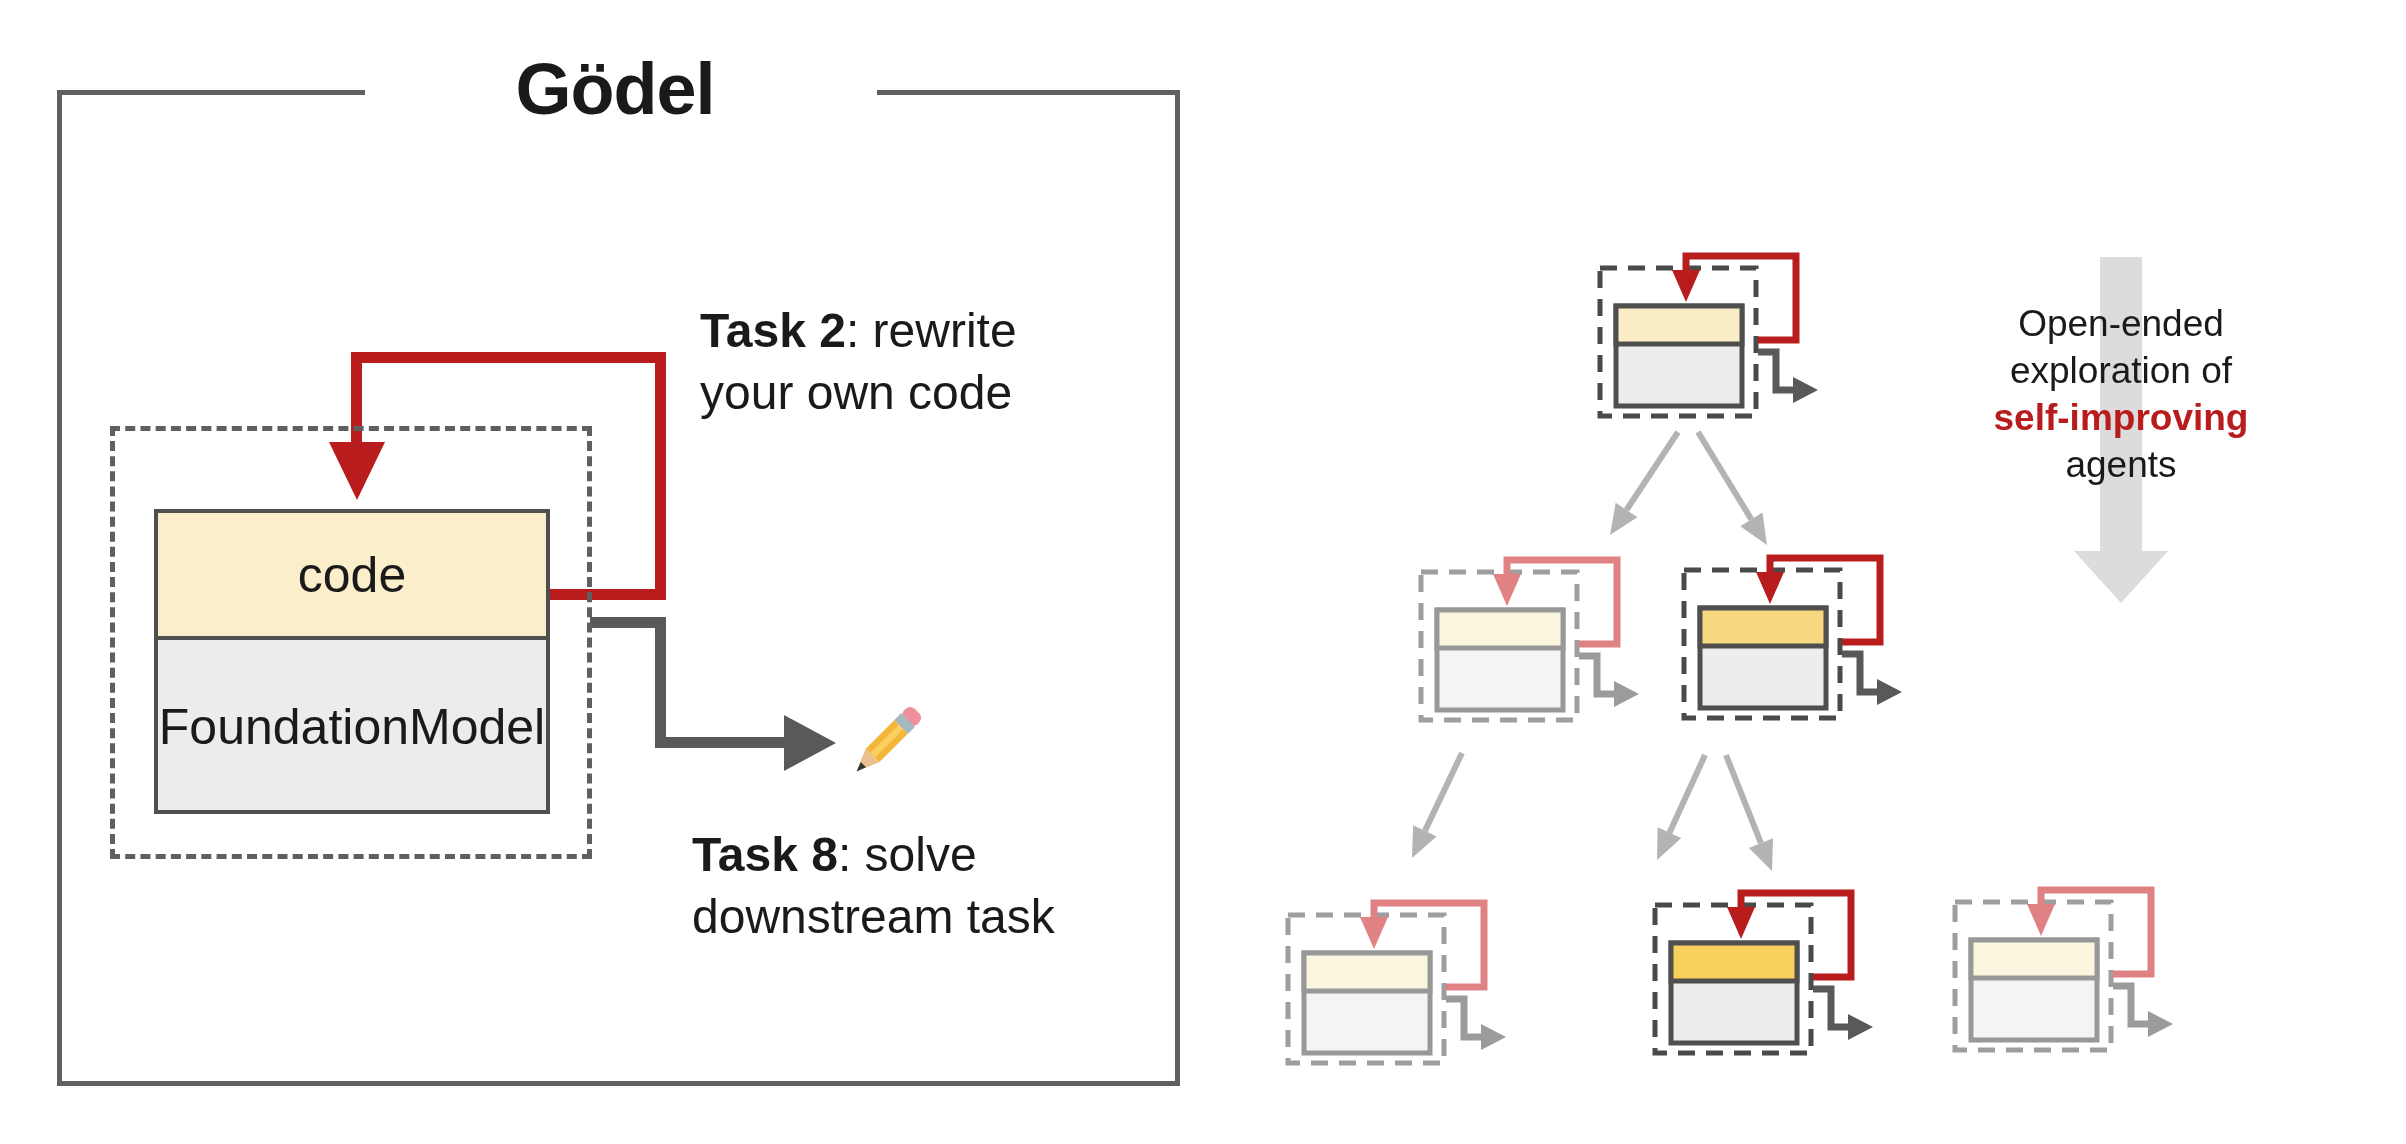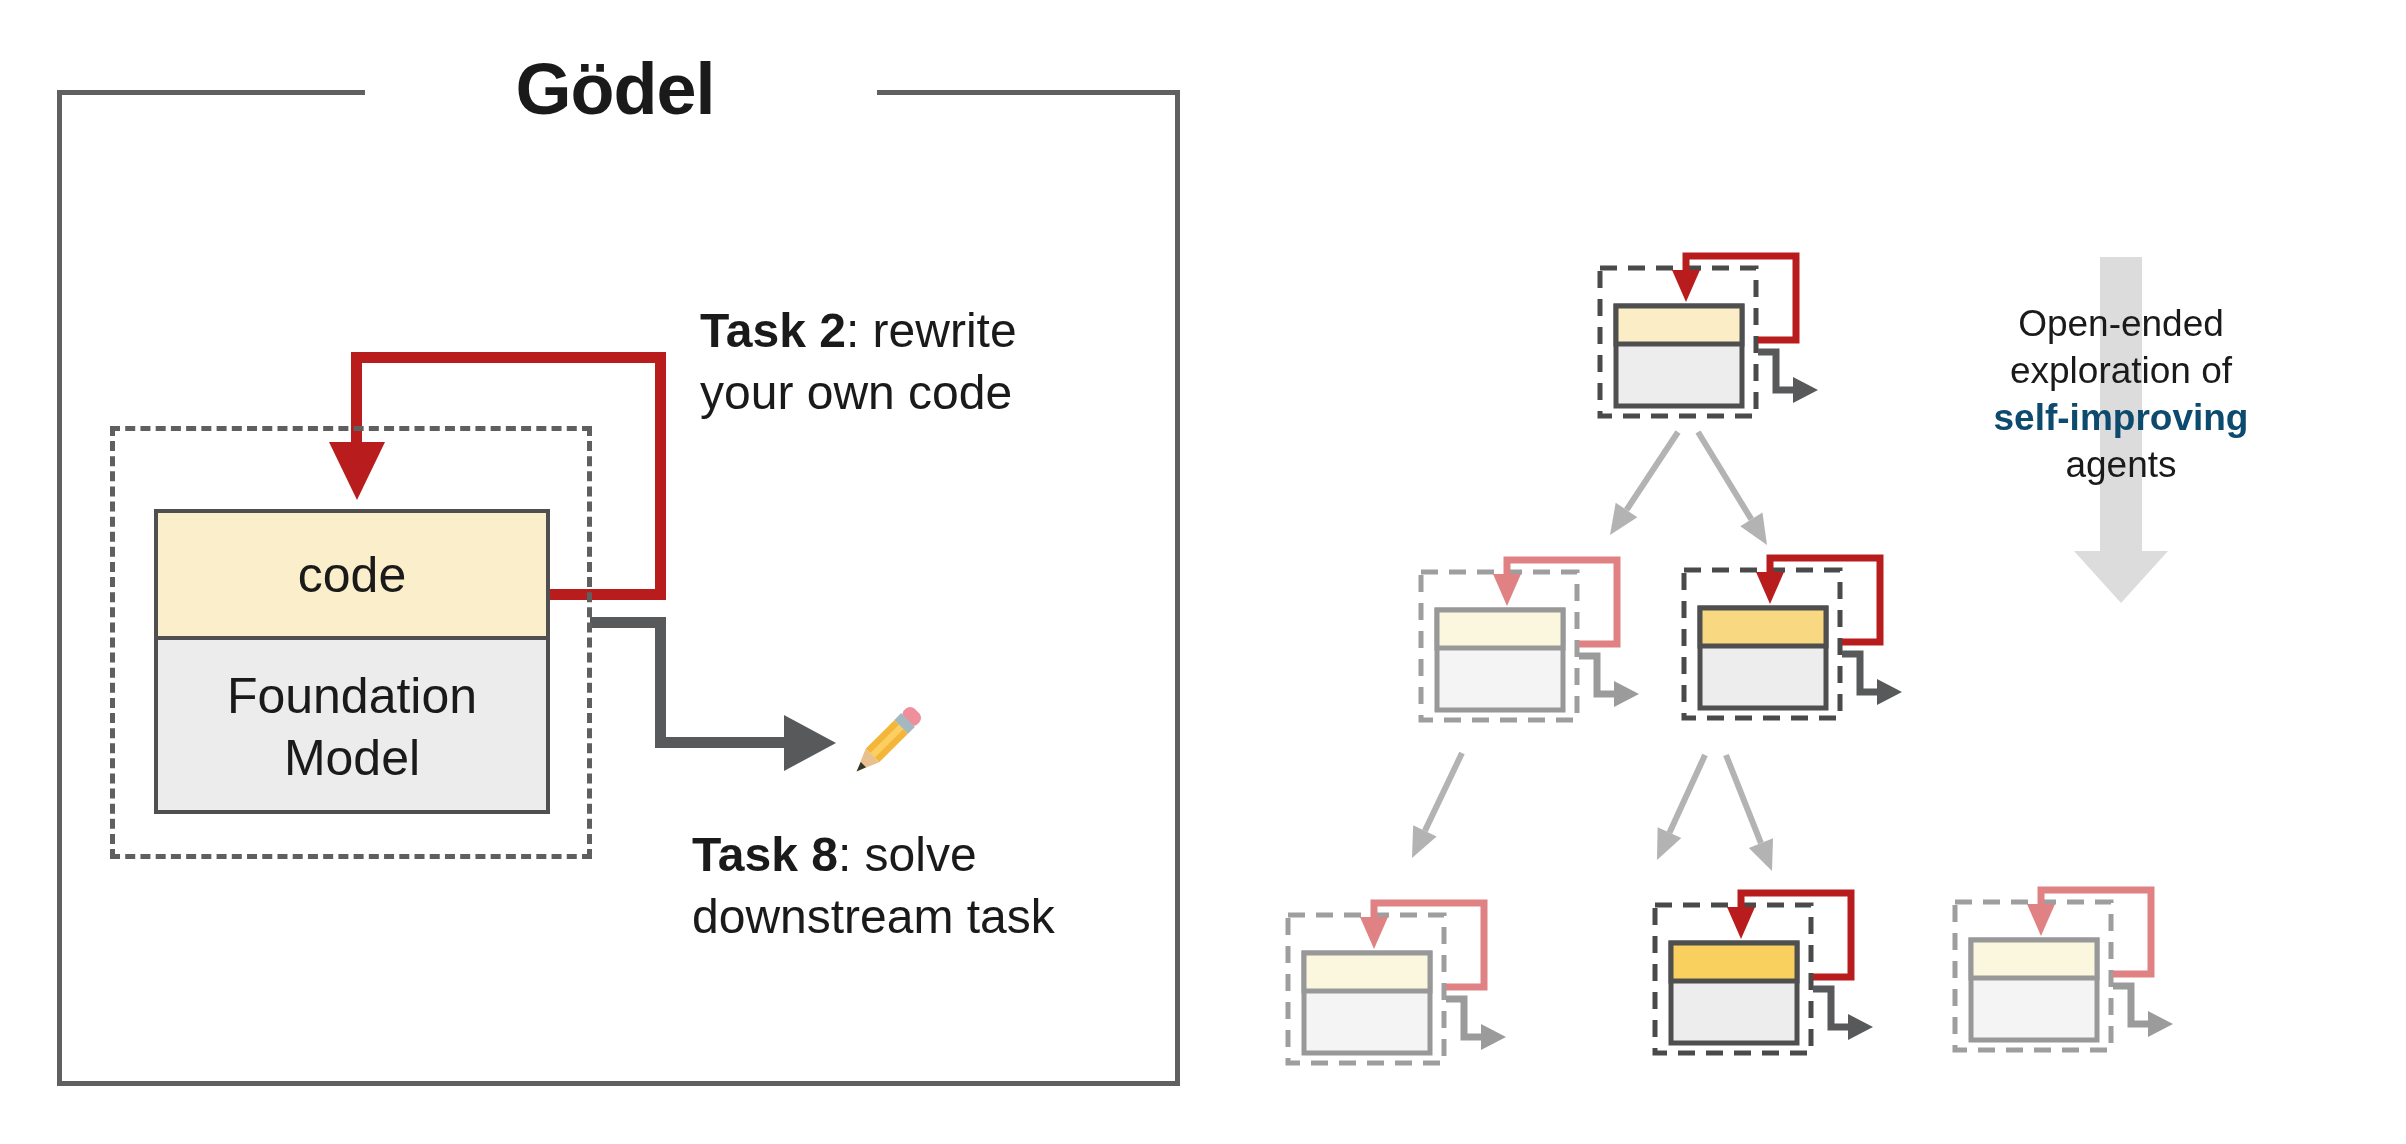--- a/index.html
+++ b/index.html
@@ -11,21 +11,21 @@
 
   
   .outer-box{left:57px;top:90px;width:1123px;height:996px;border:5px solid #606060;box-sizing:border-box;z-index:1;}
   .title-gap{left:365px;top:82px;width:512px;height:22px;background:#ffffff;z-index:2;}
   .godel-title{left:415px;top:48px;width:400px;text-align:center;font-size:72px;font-weight:700;letter-spacing:-1px;z-index:3;}
 
   .dashed-box{left:110px;top:426px;width:482px;height:433px;border:5px dashed #5f5f5f;box-sizing:border-box;z-index:4;}
   .inner-box{left:154px;top:509px;width:396px;height:305px;border:4px solid #4f4f4f;box-sizing:border-box;z-index:5;background:#ececec;}
   .code-band{left:0;top:0;width:100%;height:127px;background:#fbeeca;border-bottom:4px solid #4f4f4f;box-sizing:border-box;
              display:flex;align-items:center;justify-content:center;font-size:50px;}
-  .fm-band{left:0;top:127px;width:100%;height:174px;display:flex;flex-direction:column;align-items:center;justify-content:center;
+  .fm-band{left:0;top:127px;width:100%;height:174px;display:flex;flex-direction:row;align-items:center;justify-content:center;
            font-size:50px;line-height:62px;}
 
   .red{background:#b91c1c;}
   .gray{background:#58595b;}
   .seg{z-index:3;}
   .seg-red-top{left:351px;top:352px;width:315px;height:11px;}
   .seg-red-leftv{left:351px;top:352px;width:11px;height:92px;}
   .red-head{left:329px;top:442px;width:0;height:0;border-left:28px solid transparent;border-right:28px solid transparent;border-top:58px solid #b91c1c;z-index:4;}
   .seg-red-rightv{left:655px;top:352px;width:11px;height:248px;}
   .seg-red-bottom{left:549px;top:589px;width:117px;height:11px;}
@@ -45,21 +45,21 @@
   
   .darwin-title{left:1364px;top:48px;width:800px;text-align:center;font-size:72px;font-weight:700;letter-spacing:-1px;z-index:3;}
 
   #overlay{left:0;top:0;z-index:1;}
   .node{position:absolute;z-index:5;}
 
   .big-arrow-bar{left:2100px;top:257px;width:42px;height:296px;background:#dcdcdc;z-index:1;}
   .big-arrow-head{left:2074px;top:551px;width:0;height:0;border-left:47px solid transparent;border-right:47px solid transparent;border-top:52px solid #dcdcdc;z-index:1;}
 
   .caption{left:1925px;top:300px;width:392px;text-align:center;font-size:37px;line-height:47px;z-index:6;}
-  .caption .red-bold{color:#0c4a6e;font-weight:700;}
+  .caption .red-bold{color:#b91c1c;font-weight:700;}
 </style>
 </head>
 <body>
 
 <div id="stage">
 
   <svg id="overlay" class="abs" width="2406" height="1144" viewBox="0 0 2406 1144">
       <line x1="1678" y1="432" x2="1626.5286523960528" y2="509.9639529883318" stroke="#b3b3b3" stroke-width="6"></line>
      <polygon points="1610,535 1615.6796986909967,502.80153695004225 1637.377606101109,517.1263690266213" fill="#b3b3b3"></polygon>
       <line x1="1698" y1="432" x2="1751.3656659368792" y2="519.3959456647441" stroke="#b3b3b3" stroke-width="6"></line>

